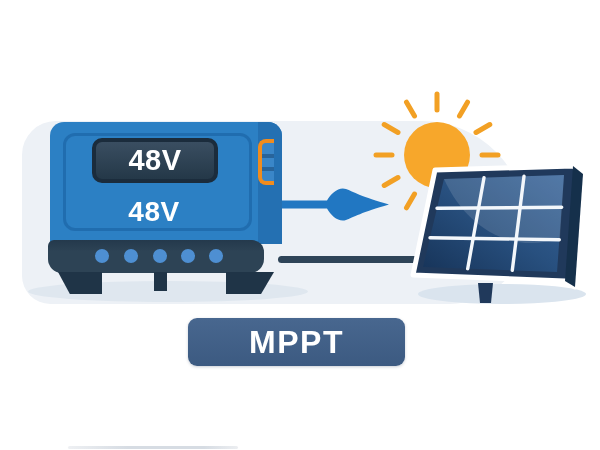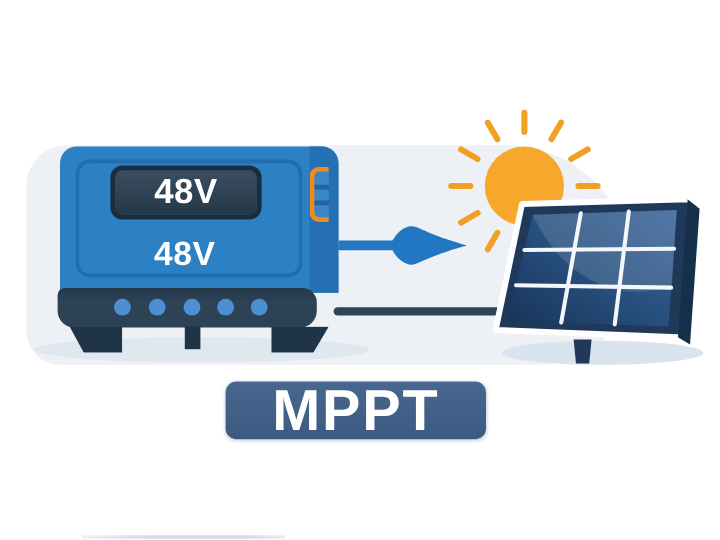--- a/index.html
+++ b/index.html
@@ -44,21 +44,21 @@
   .foot{position:absolute;top:150px;background:#1f3447;}
   .foot.f-left{left:8px;width:44px;height:22px;clip-path:polygon(0 0,100% 0,100% 100%,27% 100%);}
   .foot.f-mid{left:104px;width:13px;height:19px;}
   .foot.f-right{left:176px;width:48px;height:22px;clip-path:polygon(0 0,100% 0,73% 100%,0 100%);}
 
   
   .badge{left:188px;top:318px;width:217px;height:48px;border-radius:9px;
          background:linear-gradient(180deg,#48678f,#3c5a81);
          box-shadow:0 1px 3px rgba(40,60,90,.25);
          display:flex;align-items:center;justify-content:center;
-         color:#ffffff;font-weight:700;font-size:48px;letter-spacing:1.5px;}
+         color:#ffffff;font-weight:700;font-size:32px;letter-spacing:1.5px;}
 
   
   .bottom-edge{left:68px;top:446px;width:170px;height:3px;border-radius:2px;
                background:linear-gradient(90deg,#eef0f3,#d6dce3 35%,#d6dce3 80%,#eceef1);}
 </style>
 </head>
 <body>
 
 <div class="scene">
 

